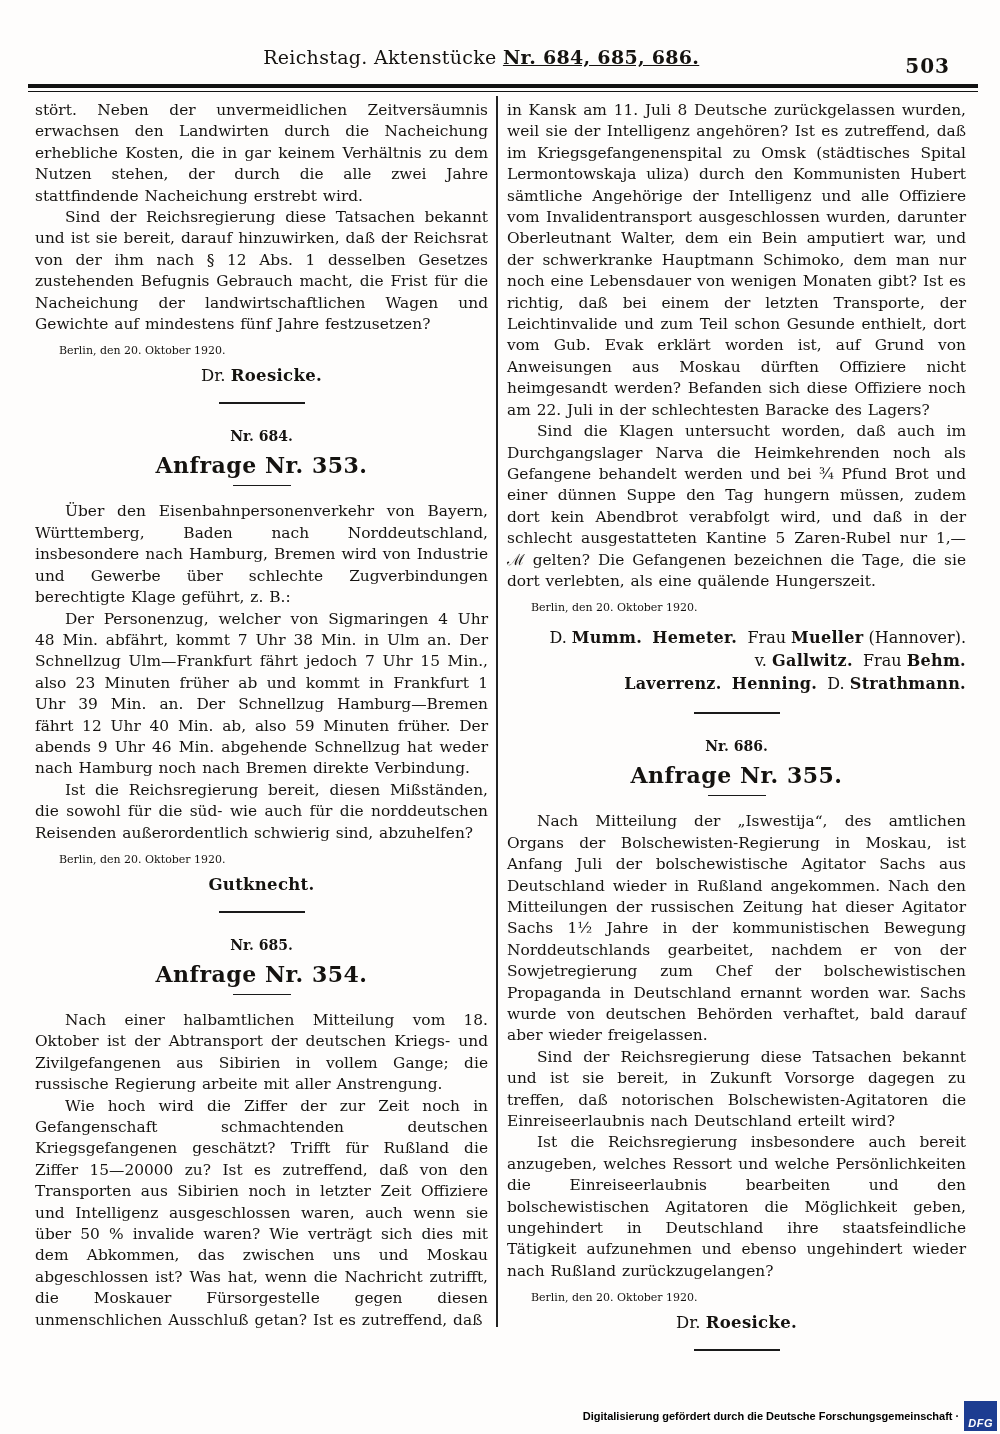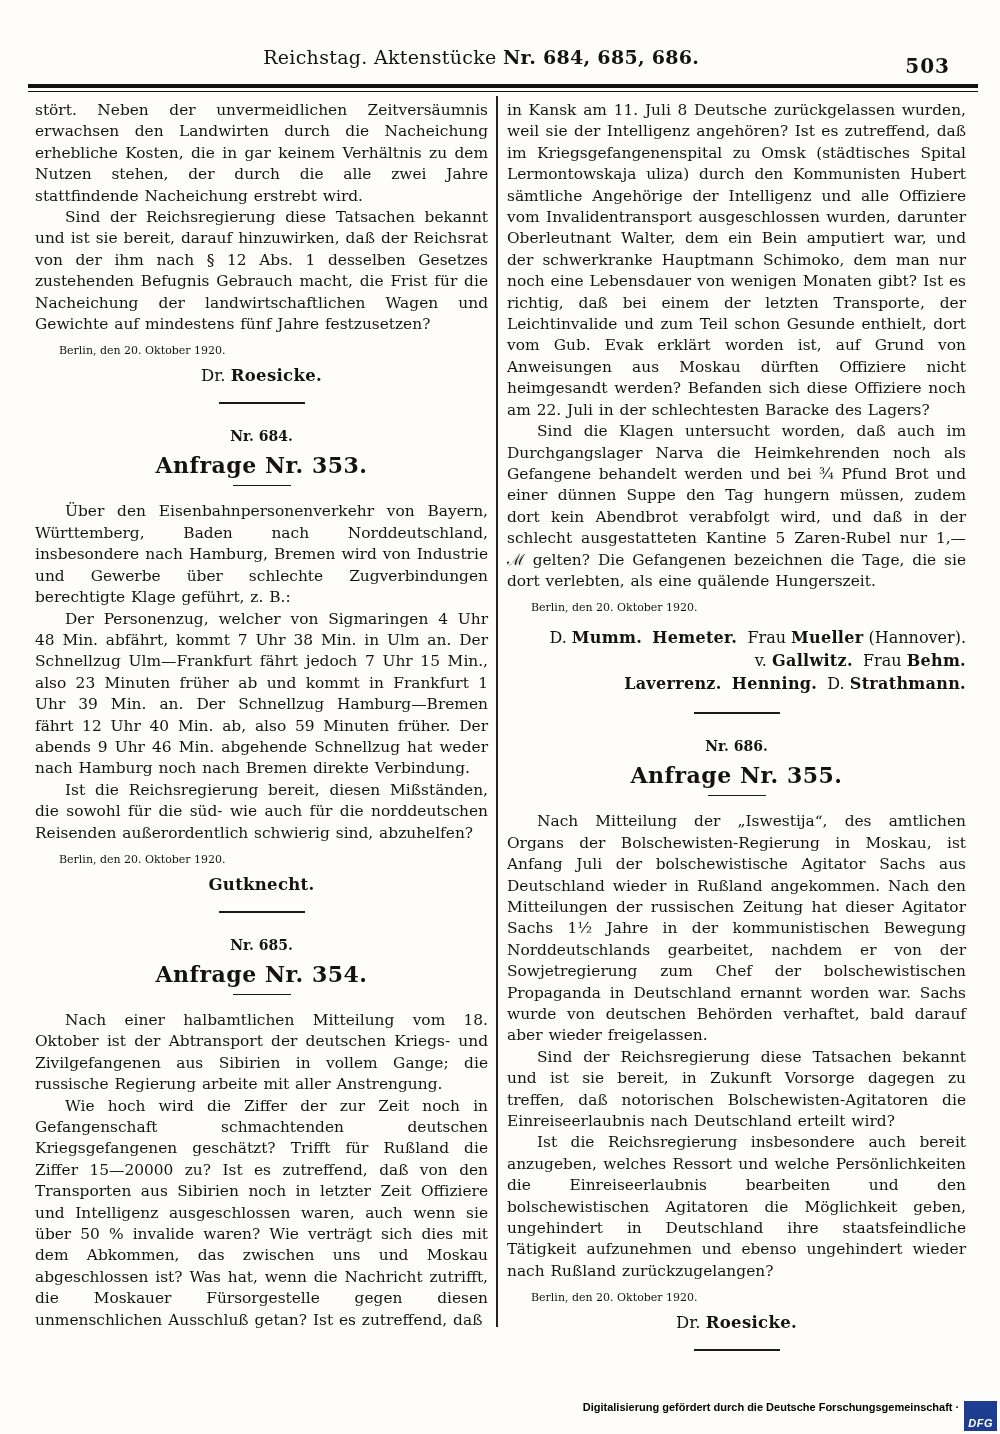--- a/index.html
+++ b/index.html
@@ -12,21 +12,21 @@
     overflow:hidden;
   }
   .page{position:absolute;inset:0;background:#fefdfc;}
 
   
   .hdr{position:absolute;top:46px;left:28px;right:22px;height:34px;}
   .hdr-title{
     position:absolute;left:50%;transform:translateX(-55%);
     font-size:19px;white-space:nowrap;letter-spacing:.3px;
   }
-  .hdr-title .nums{font-weight:bold;}
+  .hdr-title .nums{font-weight:bold;text-decoration:underline;}
   .hdr-page{
     position:absolute;right:28px;top:8px;
     font-size:20px;font-weight:bold;letter-spacing:1px;
   }
   .hdr-rule{
     position:absolute;top:84px;left:28px;right:22px;height:3px;
     border-top:4px solid #121212;border-bottom:1px solid #121212;
   }
 
   
@@ -50,21 +50,21 @@
   .title-rule{width:58px;border:none;border-top:1.8px solid #1a1a1a;margin:0 auto 15px;}
 
   .sig-block{text-align:right;font-size:16px;line-height:23px;margin:12px 0 2px;}
   .sig-block b{letter-spacing:.3px;}
 
   
   .footer{
     position:absolute;right:3px;bottom:3px;
     font-family:"Liberation Sans", sans-serif;
     font-size:11px;font-weight:bold;color:#000;
-    display:flex;align-items:flex-start;gap:5px;
+    display:flex;align-items:center;gap:5px;
   }
   .dfg{
     background:#1d3d91;color:#ffffff;
     padding:16px 4px 2px;font-size:11px;font-weight:bold;
     font-style:italic;letter-spacing:.5px;
   }
 </style>
 </head>
 <body>
 

